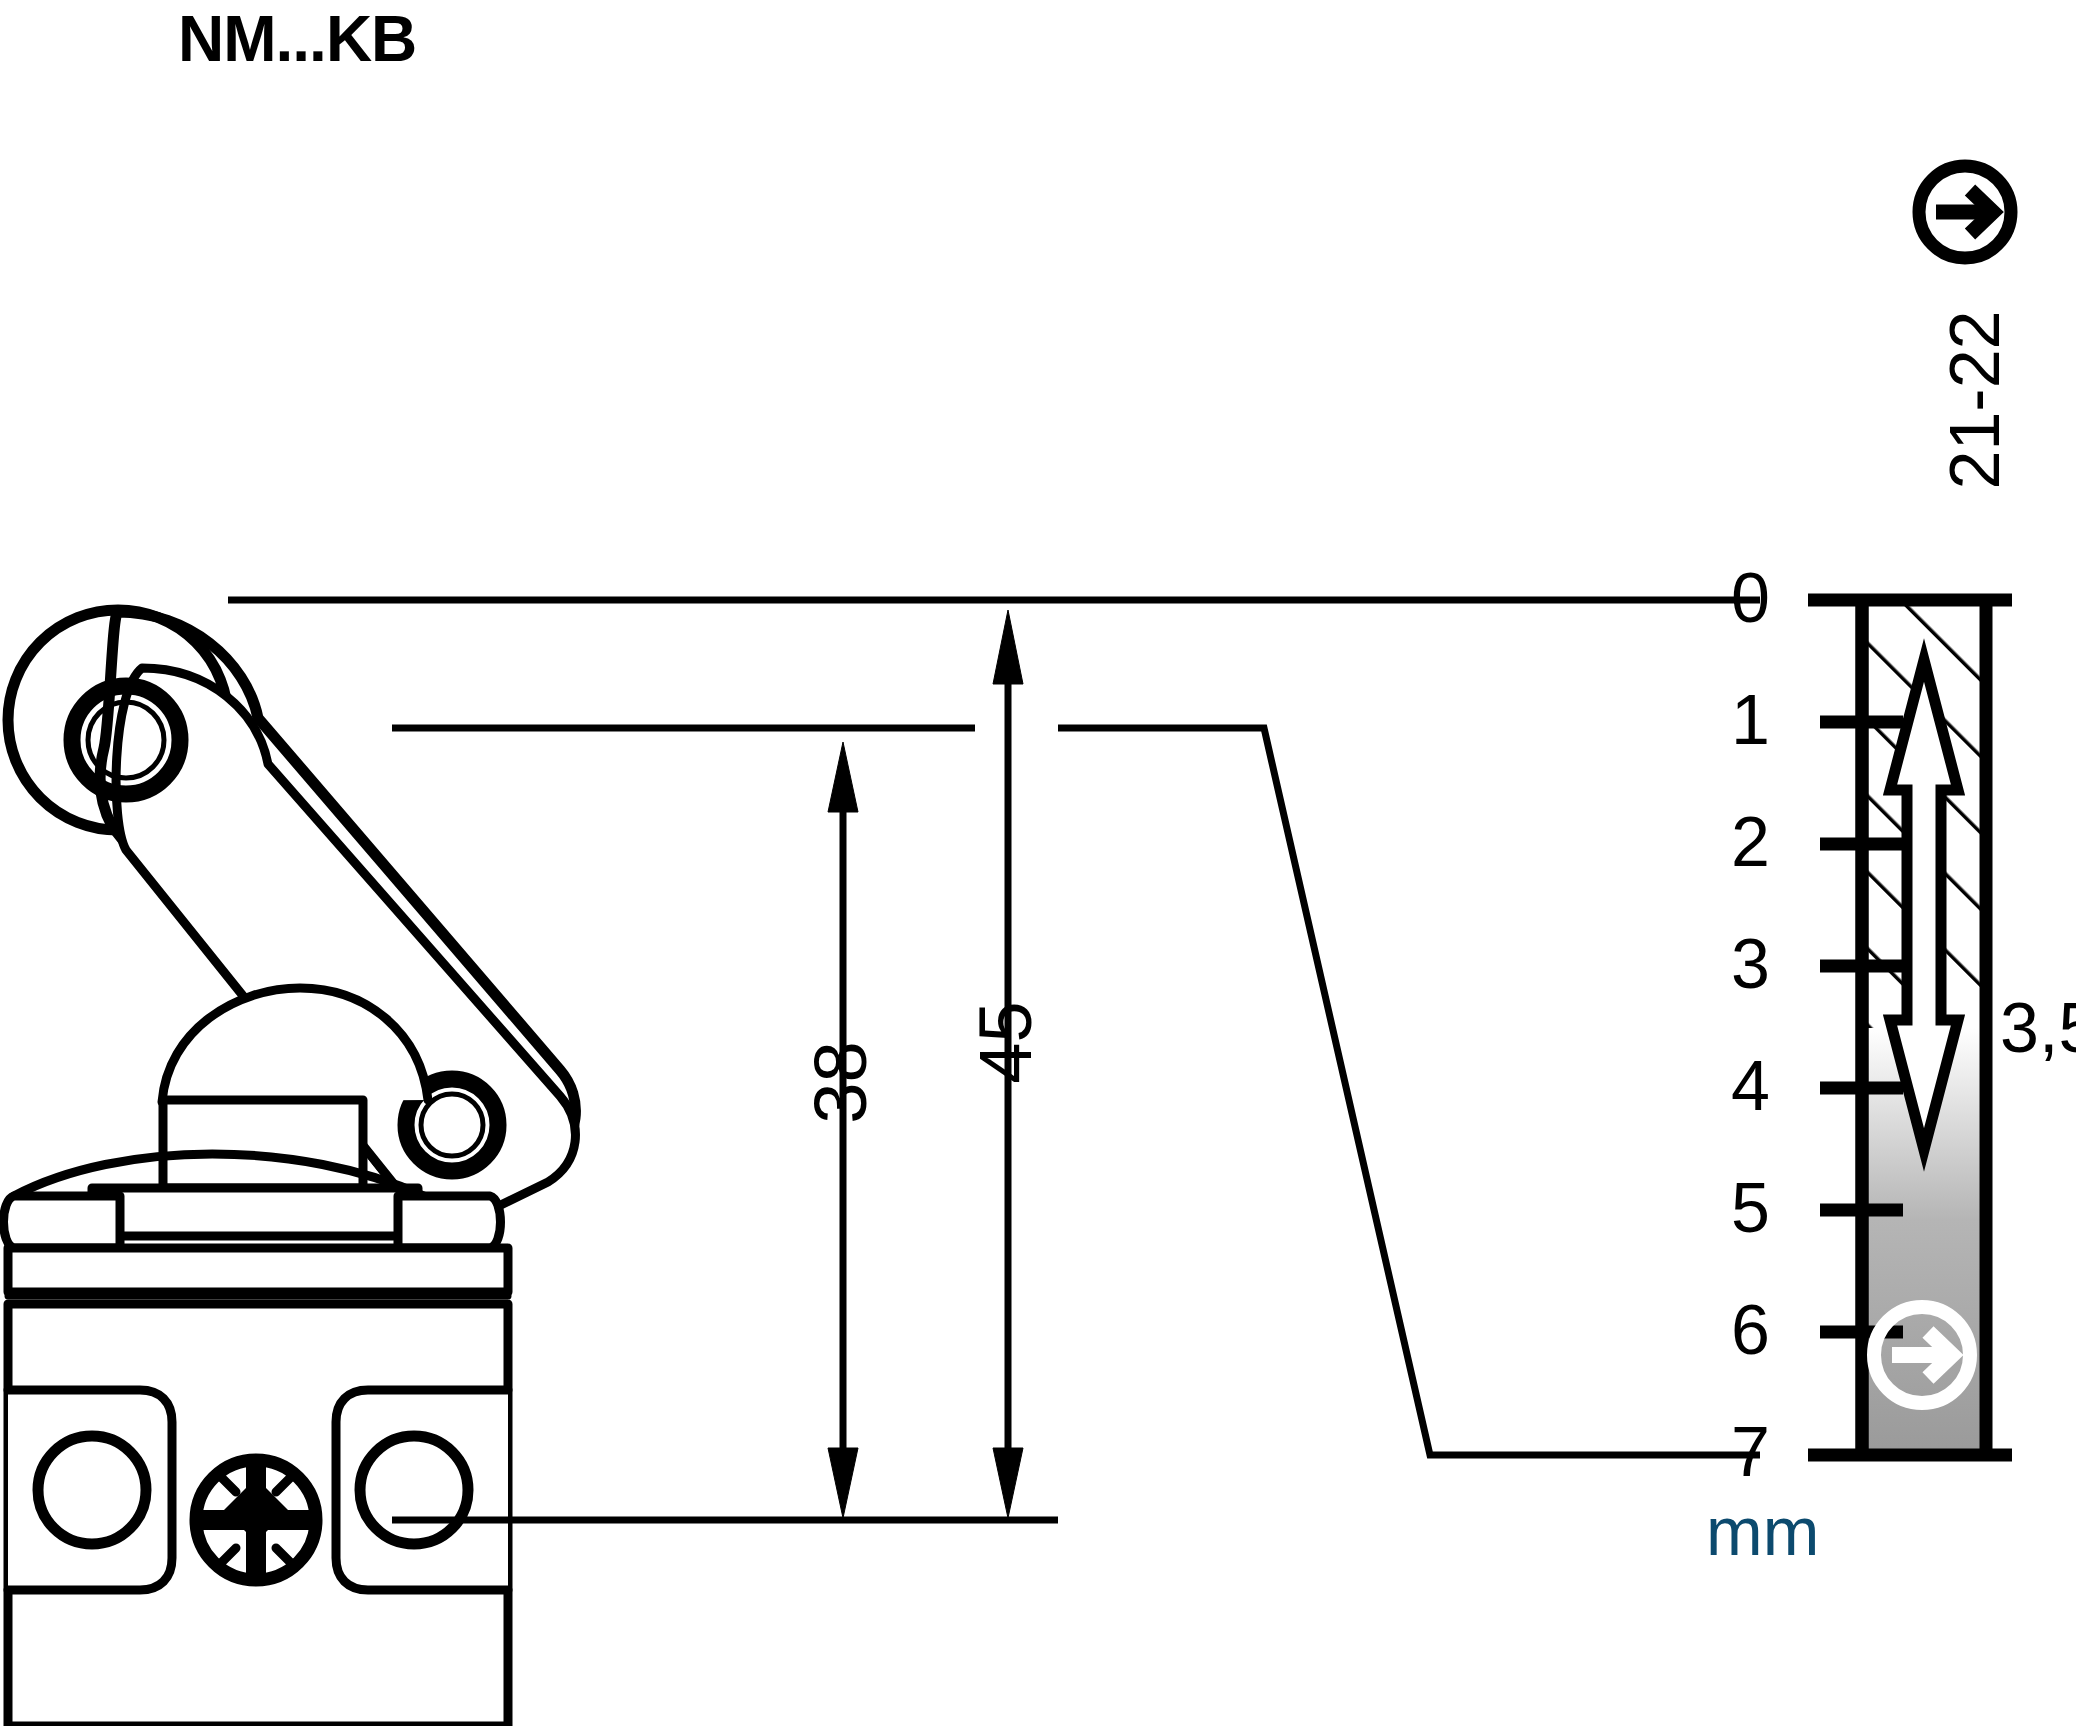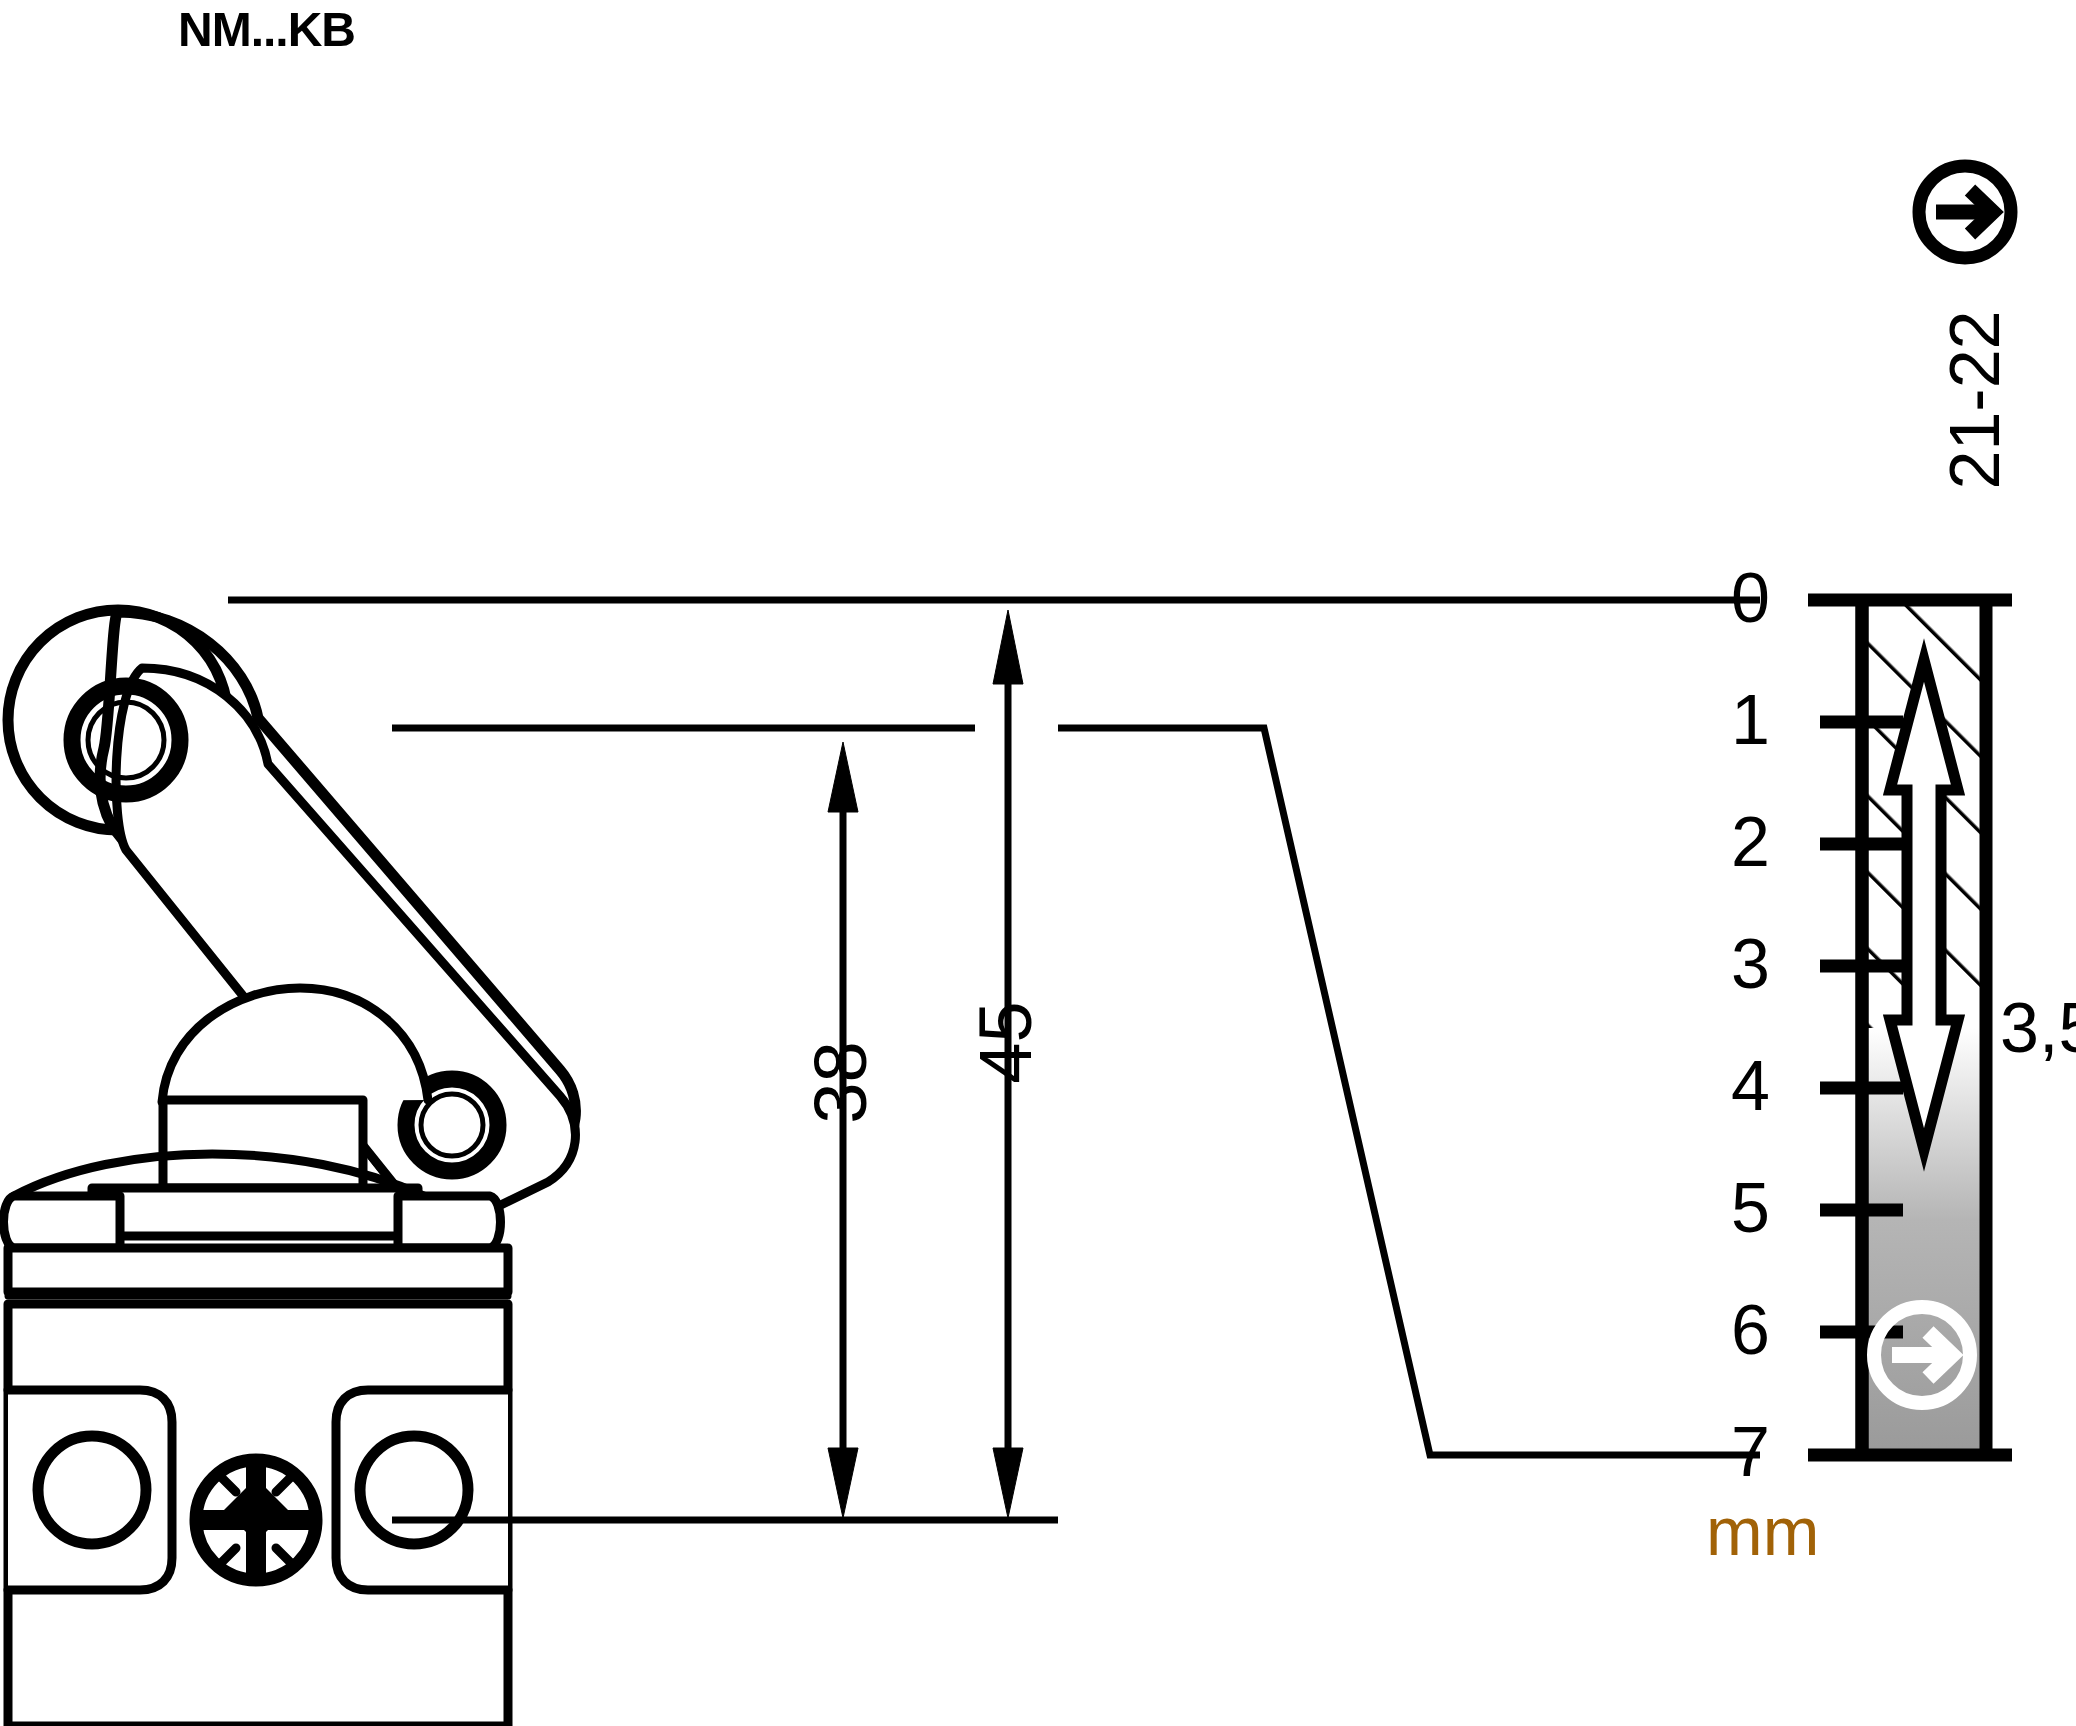--- a/index.html
+++ b/index.html
@@ -14,21 +14,21 @@
     position: relative;
     width: 2076px;
     height: 1726px;
     background: #ffffff;
     overflow: hidden;
   }
   .title {
     position: absolute;
     font-family: "Liberation Sans", sans-serif;
     font-weight: bold;
-    font-size: 48px;
+    font-size: 64px;
     color: #000000;
     letter-spacing: -1px;
     white-space: nowrap;
   }
   #title-left  { left: 178px; top: 2px; }
   #title-right { left: 1843px; top: 2px; }
 
   .svg-layer {
     position: absolute;
     left: 0;
@@ -53,21 +53,21 @@
     font-size: 70px;
     color: #000000;
     white-space: nowrap;
     text-align: right;
     width: 70px;
   }
   .mmlabel {
     position: absolute;
     font-family: "Liberation Sans", sans-serif;
     font-size: 68px;
-    color: #a16207;
+    color: #0c4a6e;
     white-space: nowrap;
   }
   .dim35 {
     position: absolute;
     font-family: "Liberation Sans", sans-serif;
     font-size: 70px;
     color: #000000;
     white-space: nowrap;
   }
   .contactlabel {

